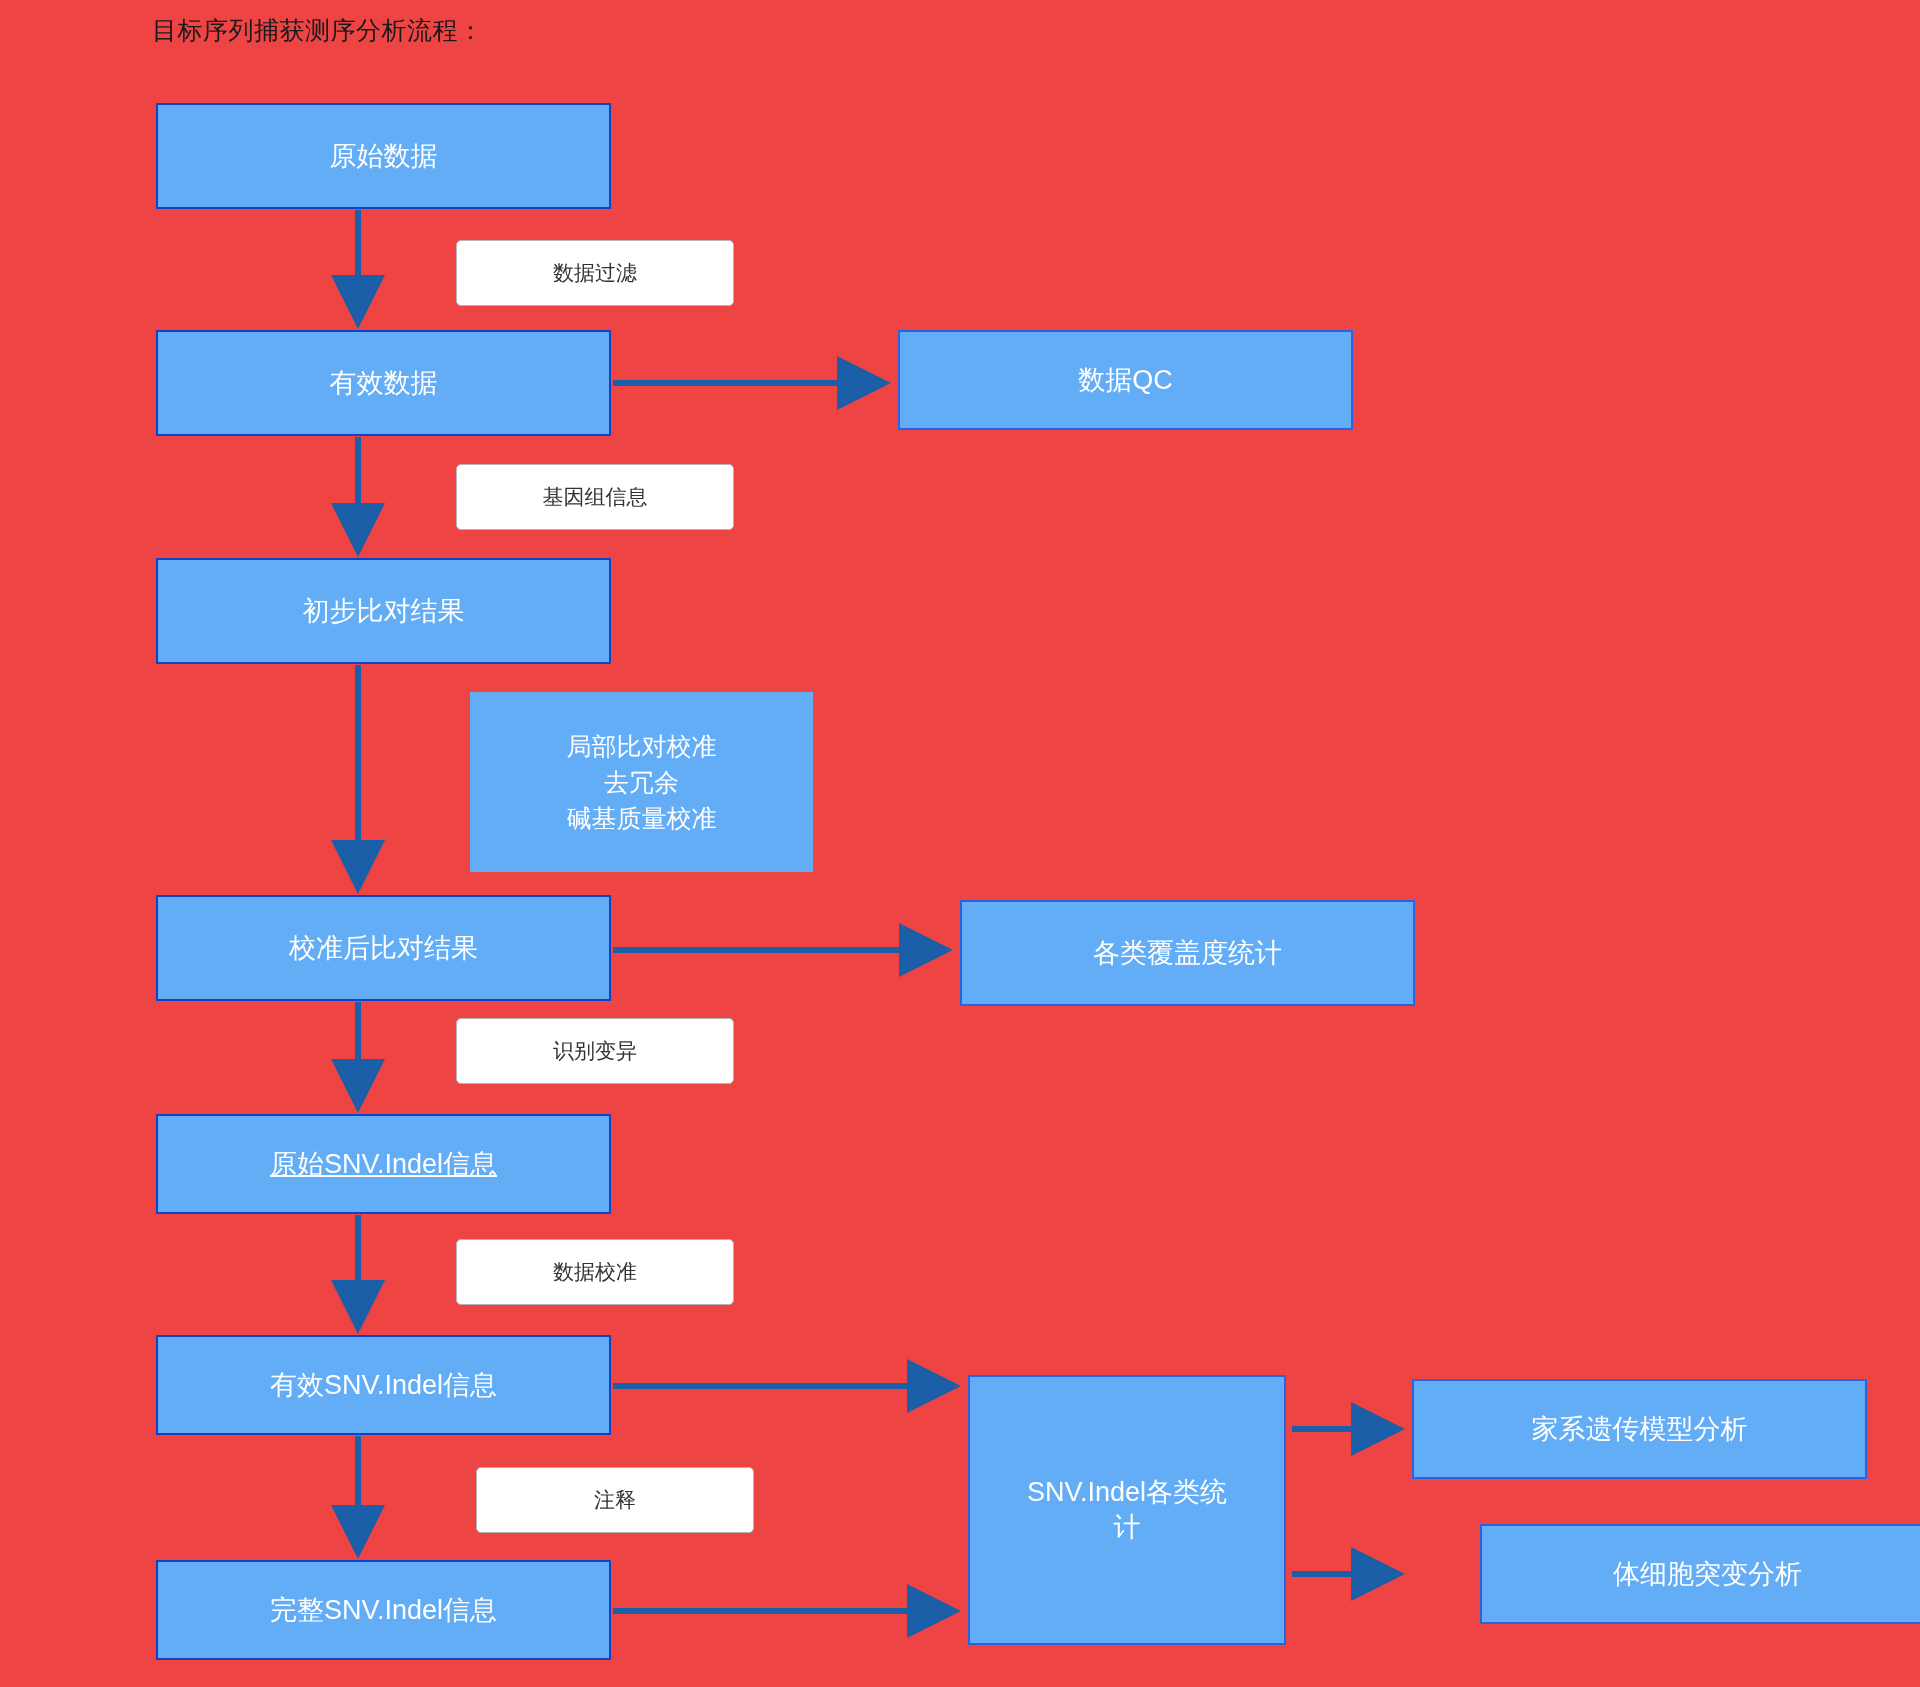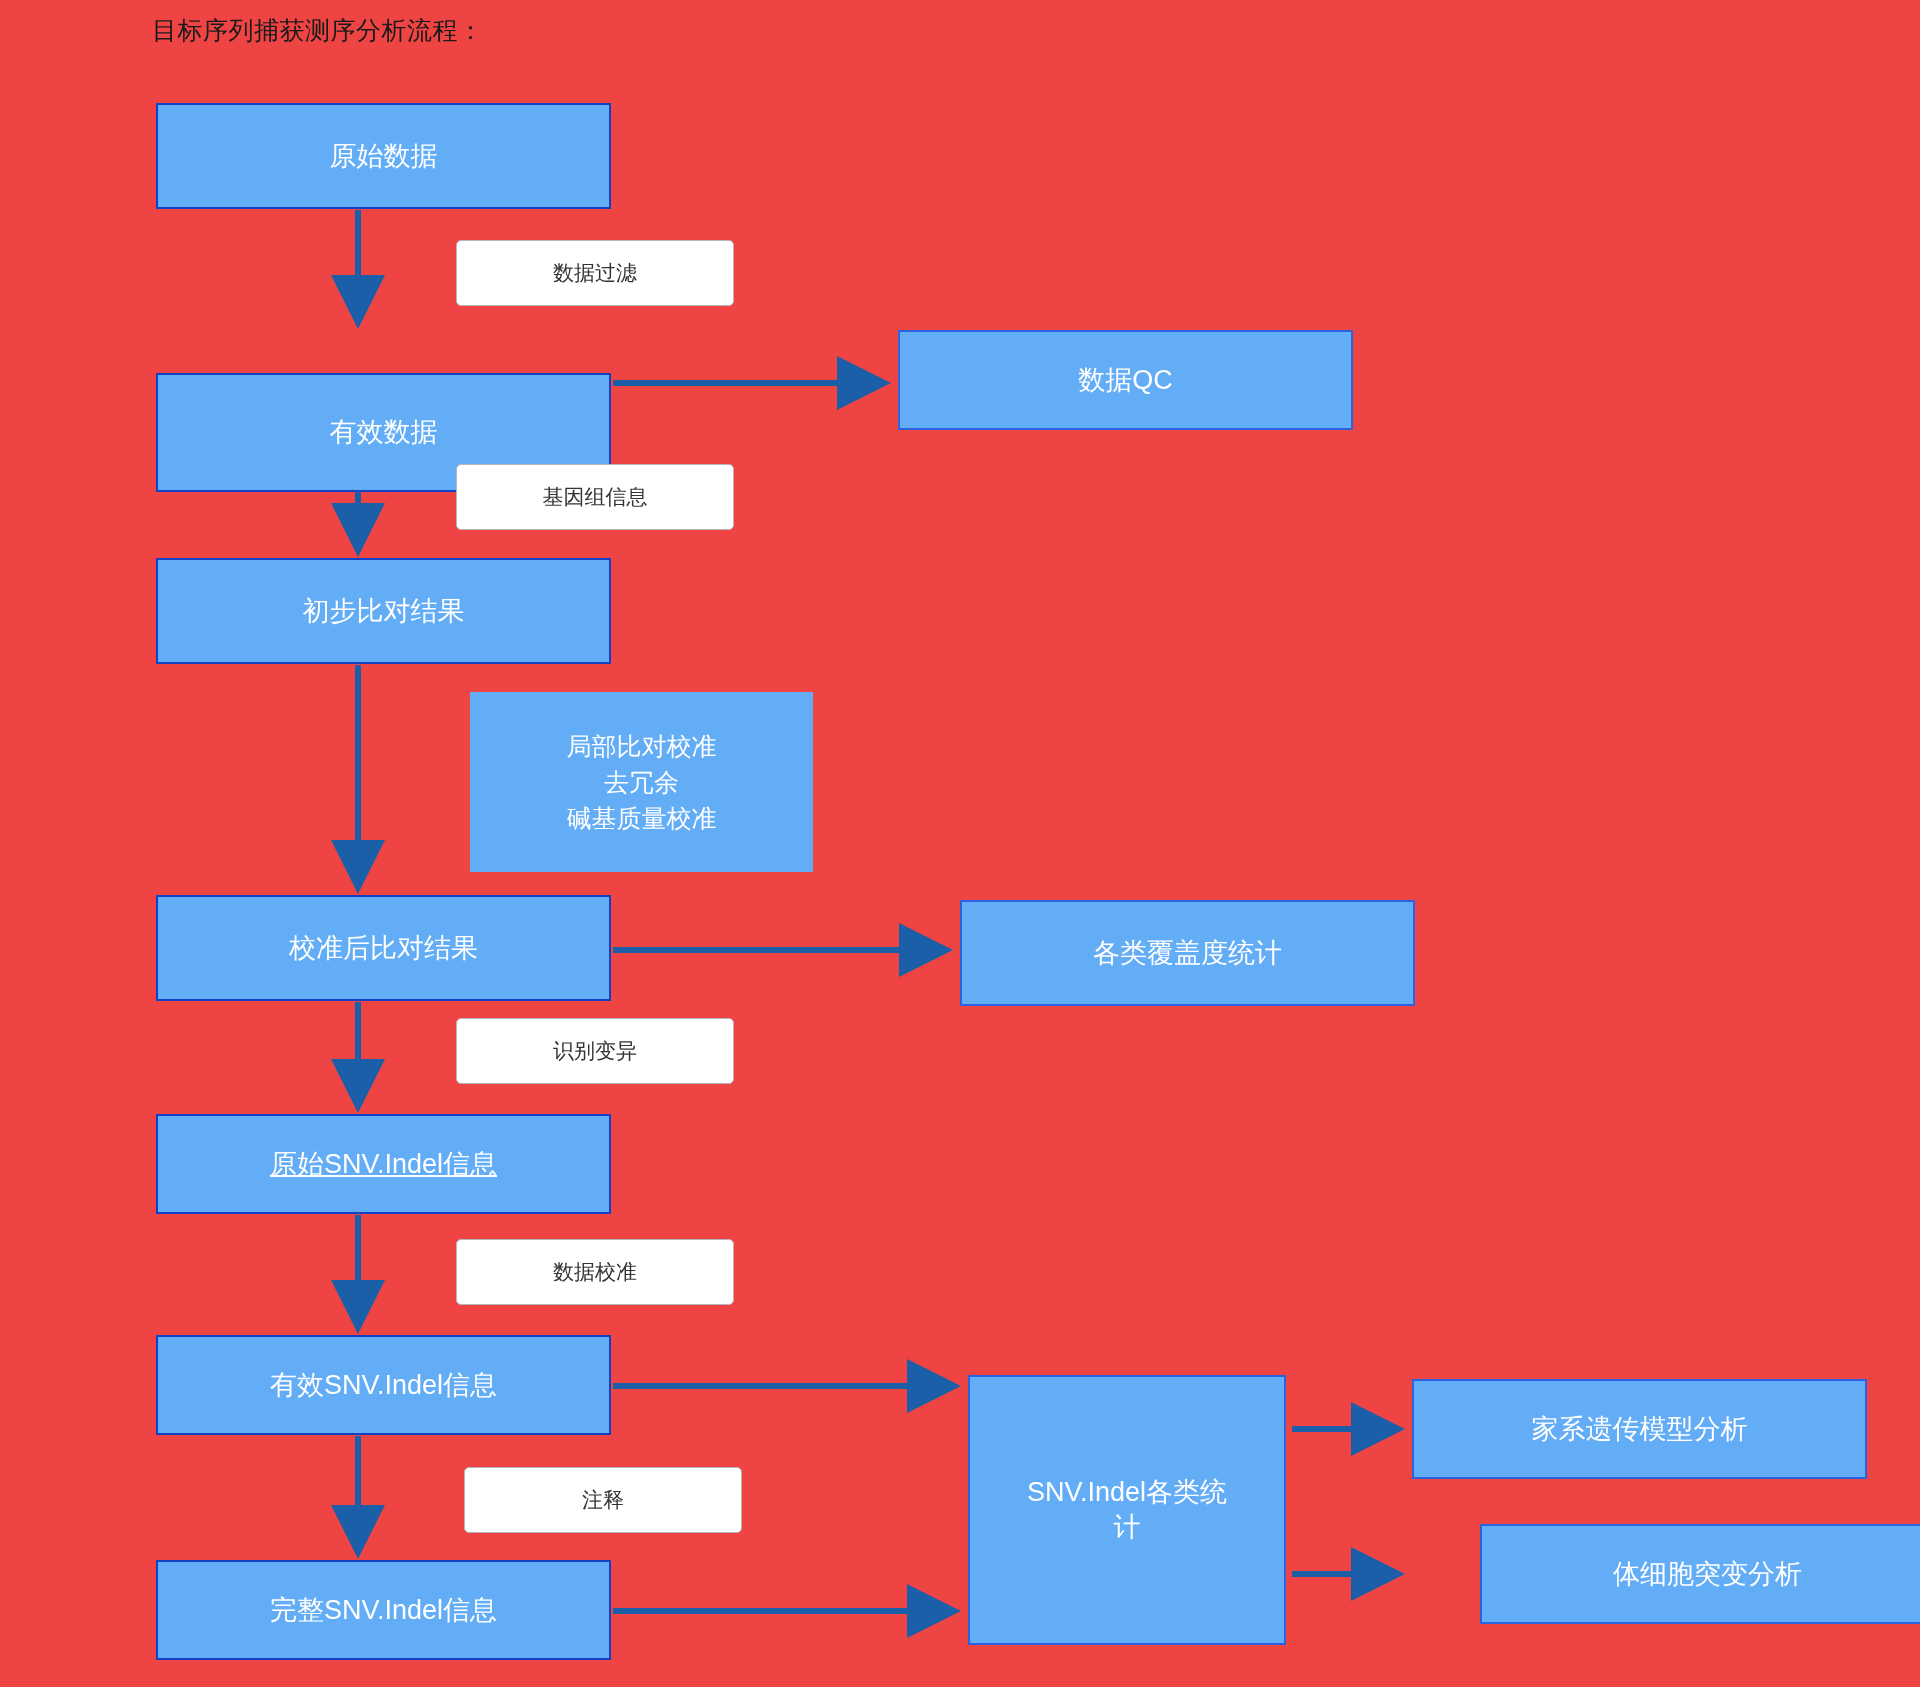--- a/index.html
+++ b/index.html
@@ -105,21 +105,21 @@
       <line x1="613" y1="1611" x2="952" y2="1611"></line>
       <line x1="1292" y1="1429" x2="1396" y2="1429"></line>
       <line x1="1292" y1="1574" x2="1396" y2="1574"></line>
     </g>
   </svg>
 
   <div class="node" style="left:156px;top:103px;width:455px;height:106px;">
     <span>原始数据</span>
   </div>
 
-  <div class="node" style="left:156px;top:330px;width:455px;height:119px;margin-top:43px;">
+  <div class="node" style="left:156px;top:330px;width:455px;height:106px;">
     <span>有效数据</span>
   </div>
 
   <div class="node softborder" style="left:898px;top:330px;width:455px;height:100px;">
     <span>数据QC</span>
   </div>
 
   <div class="node" style="left:156px;top:558px;width:455px;height:106px;">
     <span>初步比对结果</span>
   </div>
@@ -166,21 +166,21 @@
   </div>
 
   <div class="label" style="left:456px;top:1018px;width:278px;height:66px;">
     <span>识别变异</span>
   </div>
 
   <div class="label" style="left:456px;top:1239px;width:278px;height:66px;">
     <span>数据校准</span>
   </div>
 
-  <div class="label" style="left:464px;top:1467px;width:278px;height:66px;">
+  <div class="label" style="left:476px;top:1467px;width:278px;height:66px;">
     <span>注释</span>
   </div>
 
   <div class="note" style="left:470px;top:692px;width:343px;height:180px;">
     <span>局部比对校准
 去冗余
 碱基质量校准</span>
   </div>
 
 </div>

